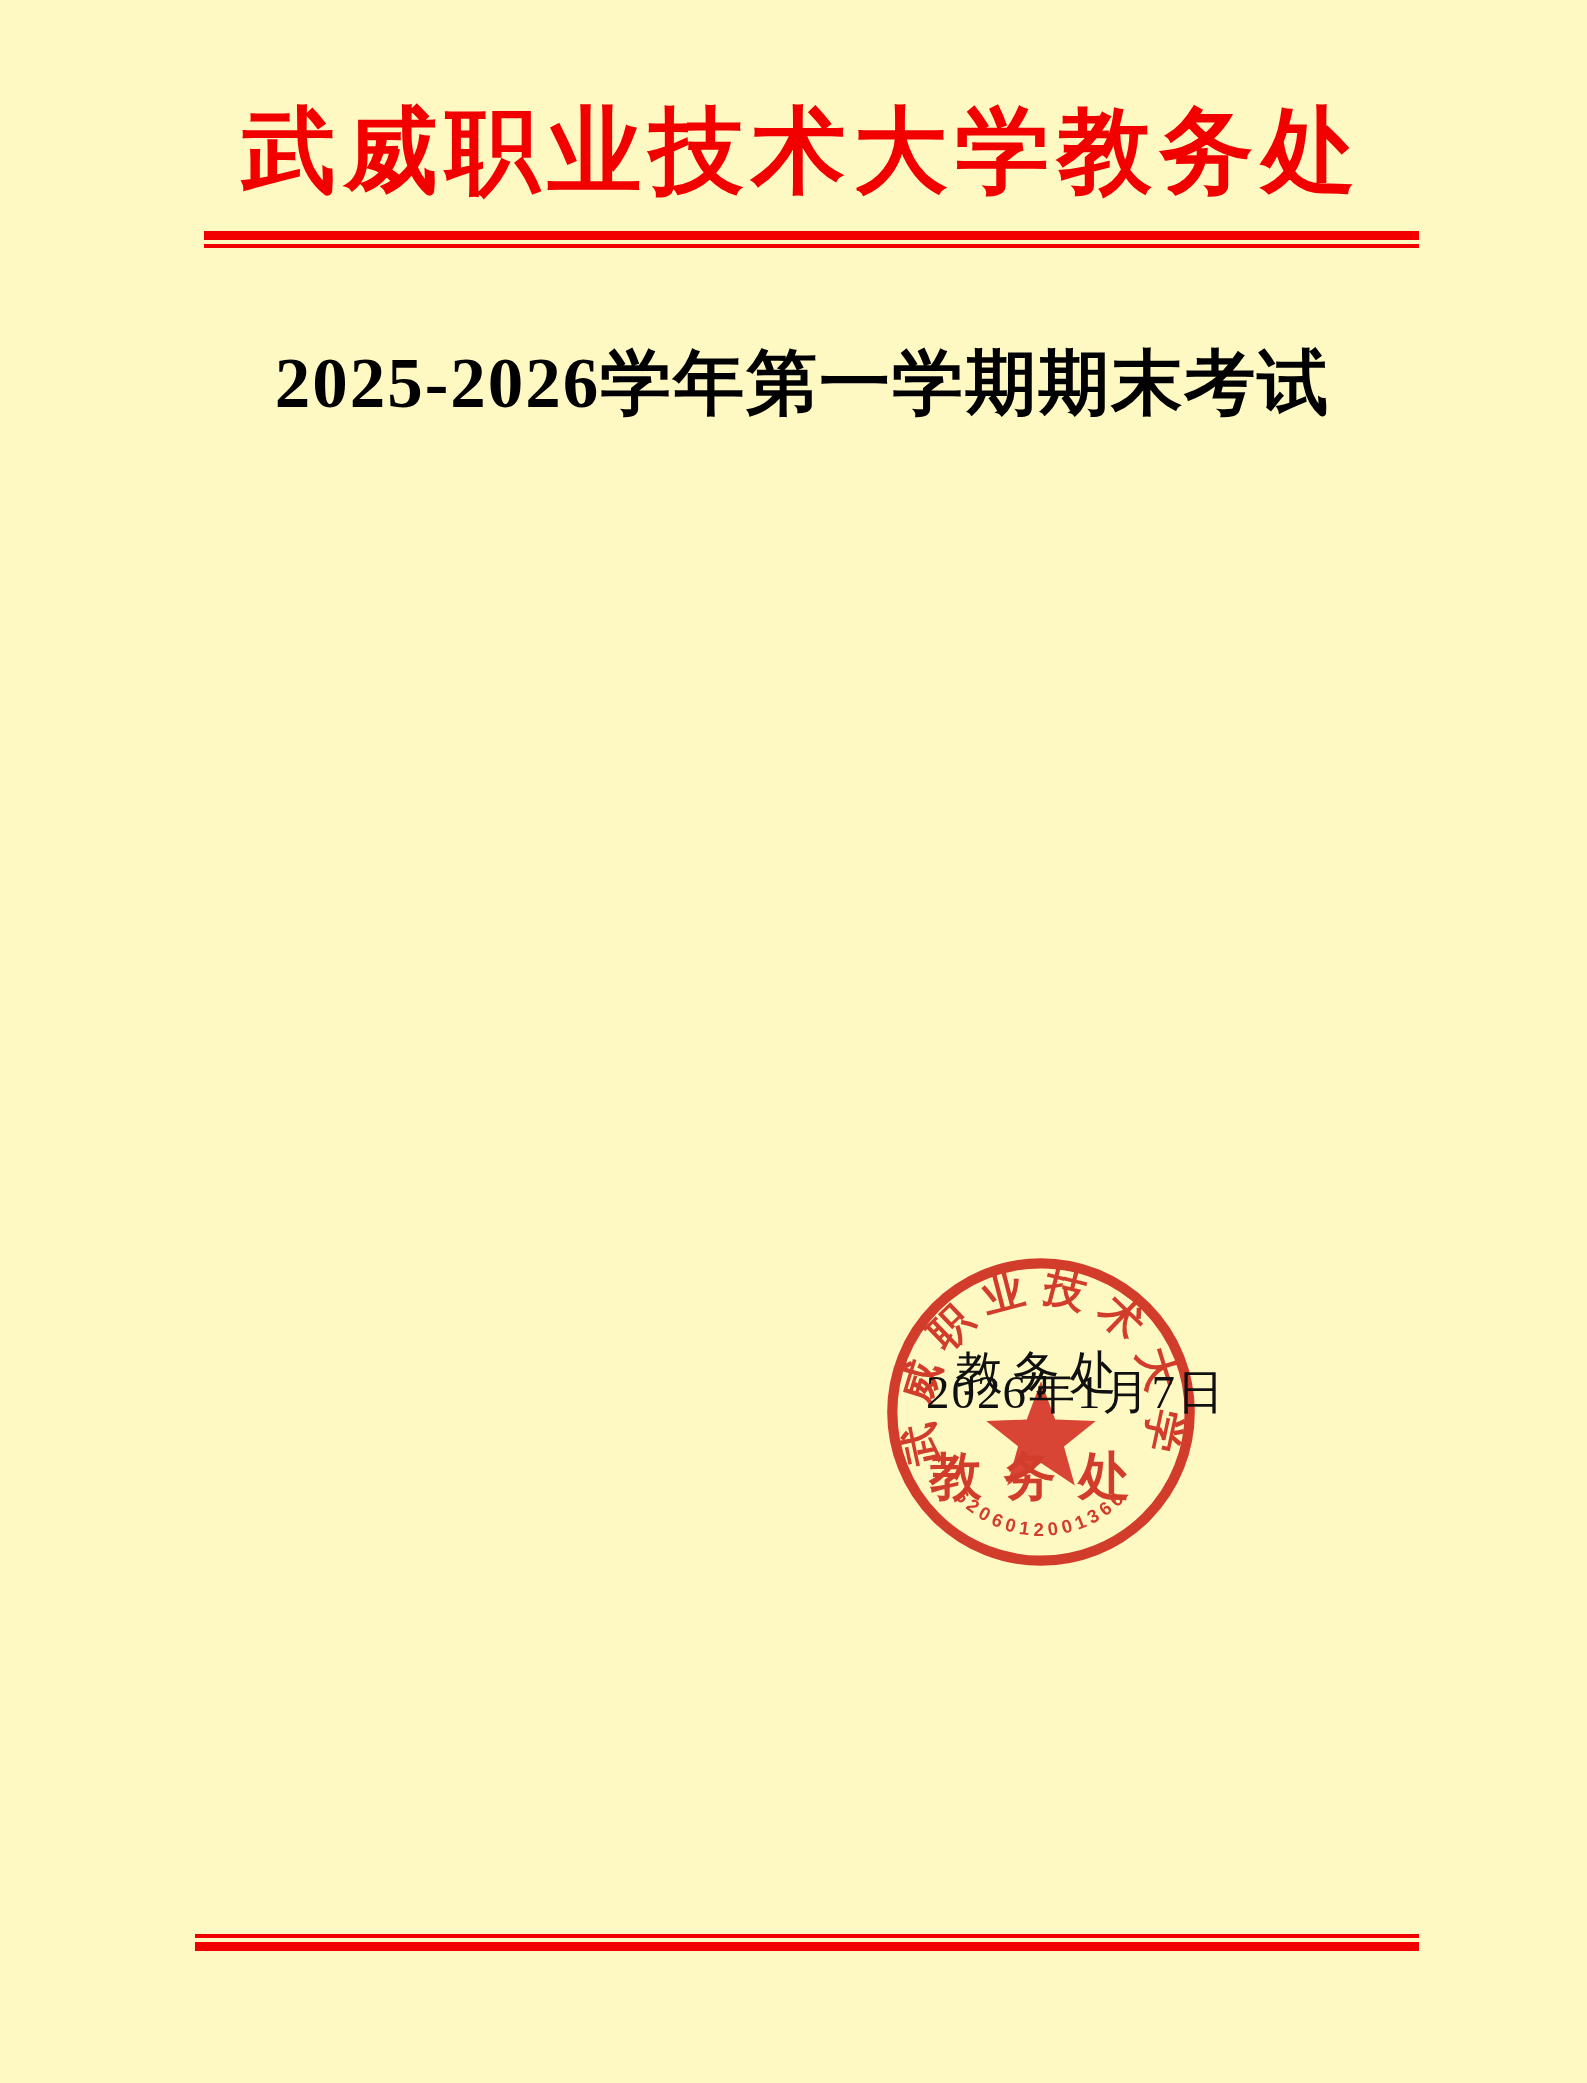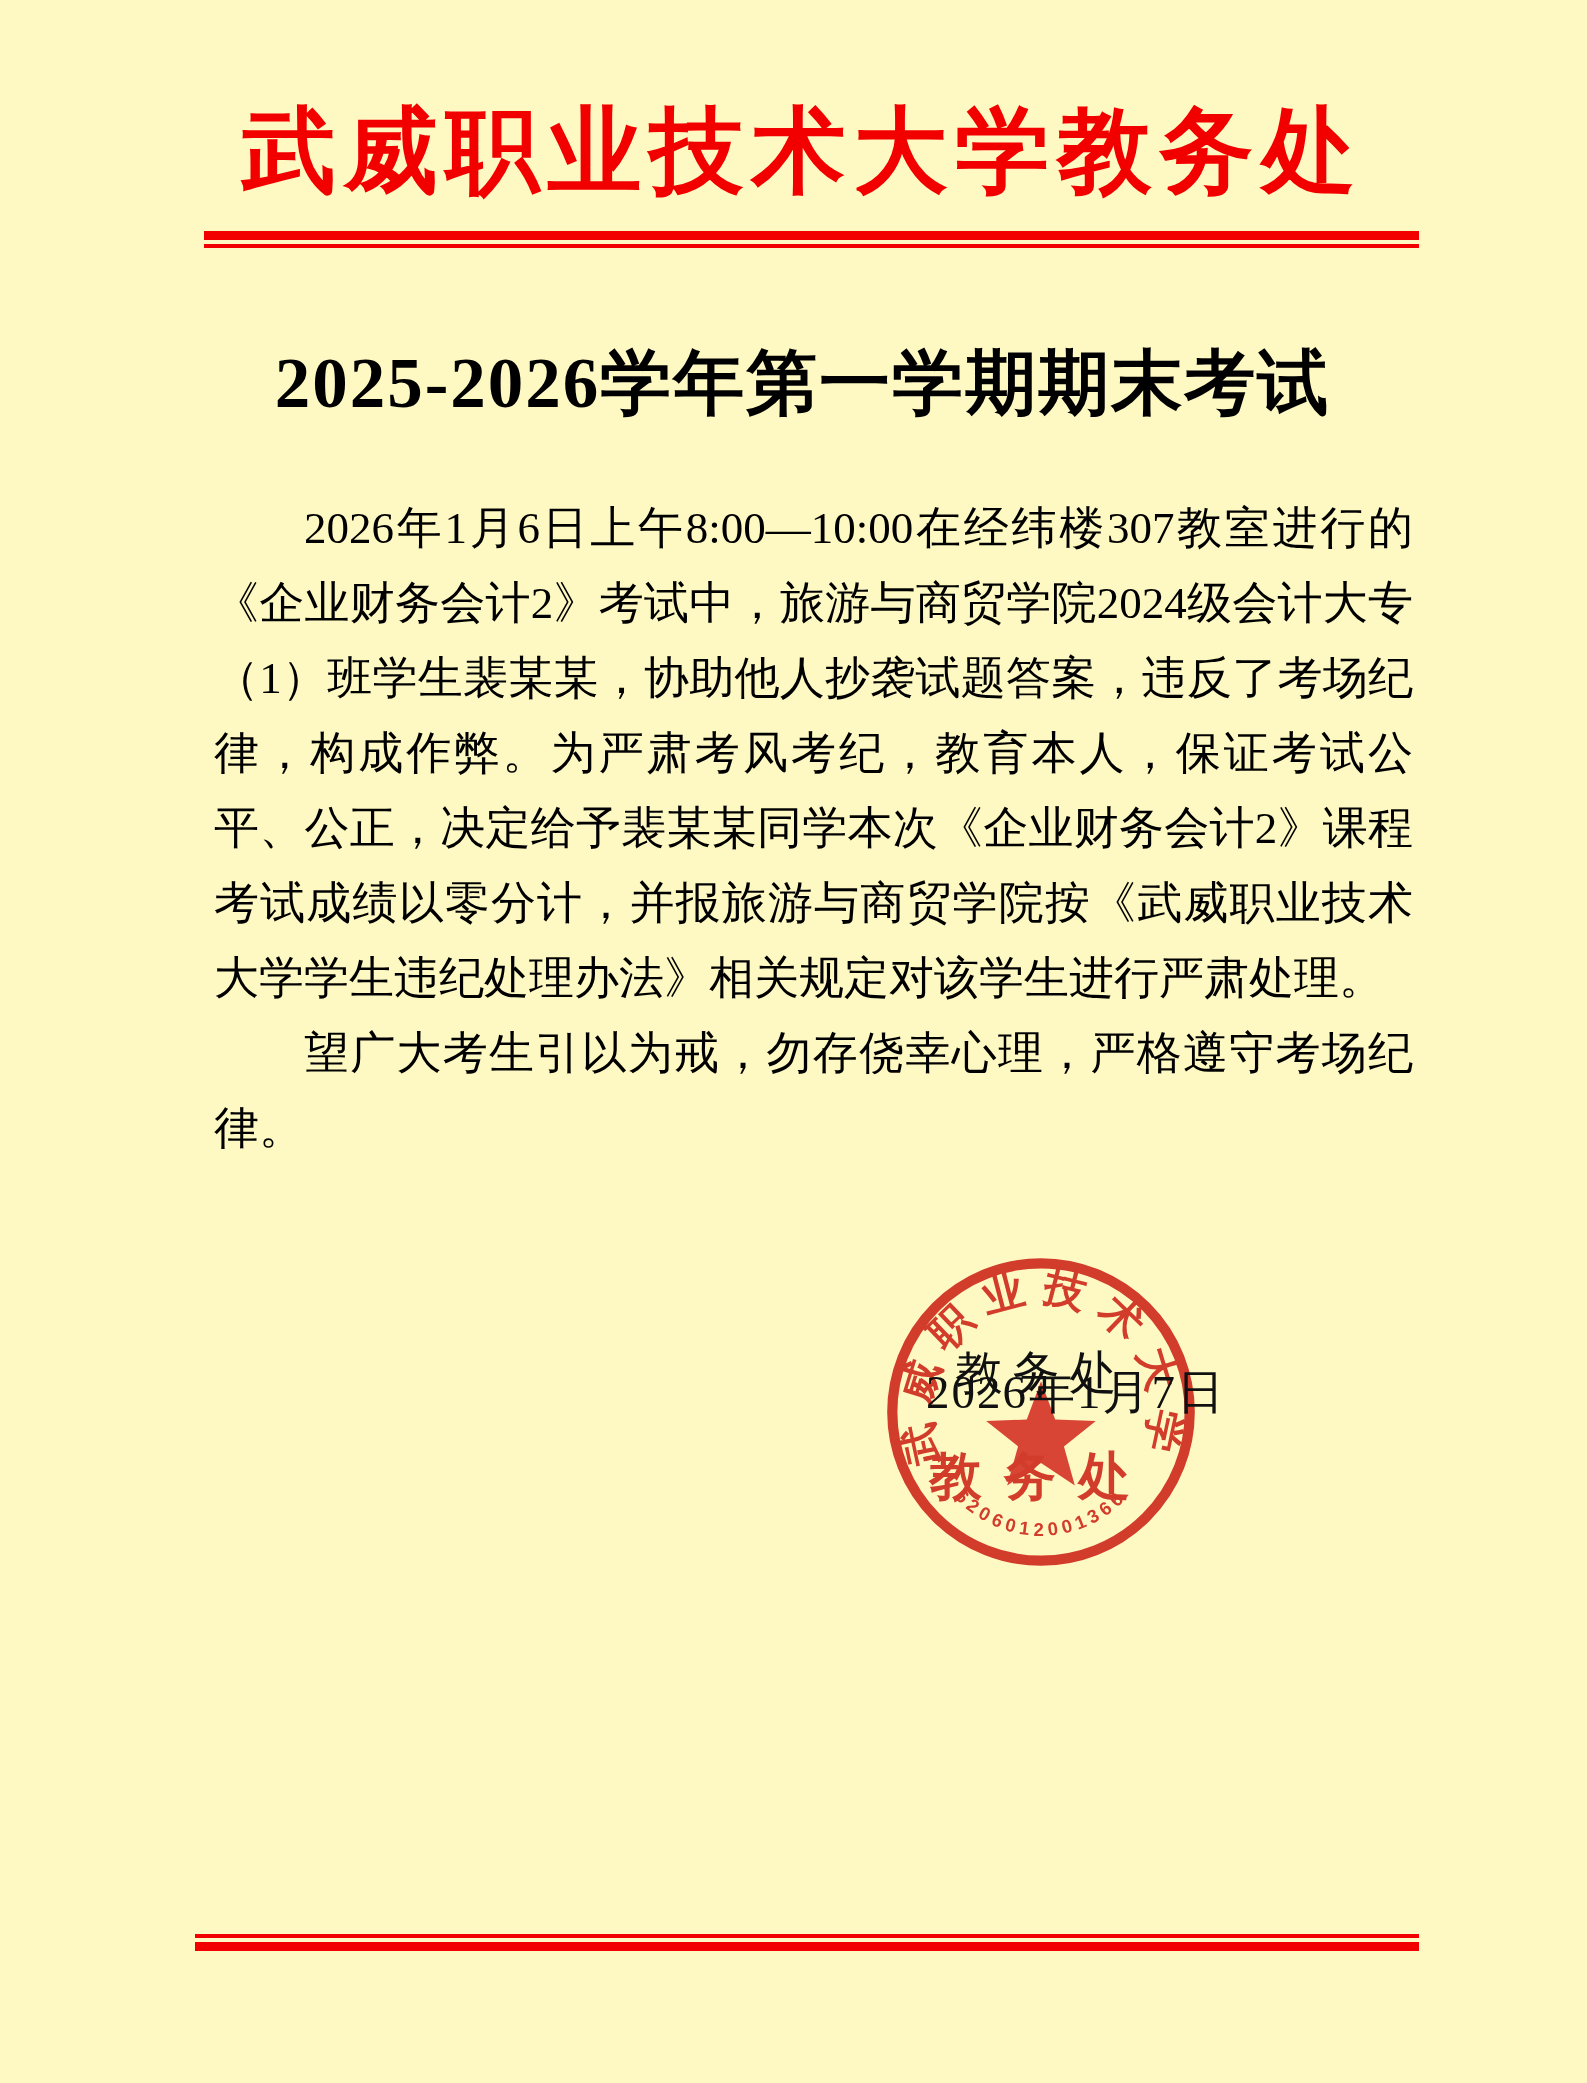--- a/index.html
+++ b/index.html
@@ -78,24 +78,20 @@
 
   <div class="rules-top">
     <div class="rule rule-thick"></div>
     <div class="rule rule-thin"></div>
   </div>
 
   <div class="doc-title">
     <div>2025-2026学年第一学期期末考试</div>
   </div>
 
-  <div class="body-text">
-    <p>2026年1月6日上午8:00—10:00在经纬楼307教室进行的《企业财务会计2》考试中，旅游与商贸学院2024级会计大专（1）班学生裴某某，协助他人抄袭试题答案，违反了考场纪律，构成作弊。为严肃考风考纪，教育本人，保证考试公平、公正，决定给予裴某某同学本次《企业财务会计2》课程考试成绩以零分计，并报旅游与商贸学院按《武威职业技术大学学生违纪处理办法》相关规定对该学生进行严肃处理。</p>
-    <p>望广大考生引以为戒，勿存侥幸心理，严格遵守考场纪律。</p>
-  </div>
 
   <div class="seal">
     <svg viewBox="0 0 340 340" xmlns="http://www.w3.org/2000/svg">
       <defs>
         <path id="ringPath" d="M 59.2 210.3 A 118 118 0 1 1 280.8 210.3" fill="none"></path>
         <path id="serialPath" d="M 70.4 253.6 A 125 125 0 0 0 269.6 253.6" fill="none"></path>
       </defs>
       <circle cx="170" cy="170" r="160" fill="none" stroke="#cf2c1f" stroke-width="11"></circle>
       <text font-size="45" font-weight="bold" fill="#cf2c1f" letter-spacing="15" font-family="Liberation Serif, DejaVu Serif, serif">
         <textPath href="#ringPath" startOffset="50%" text-anchor="middle">武威职业技术大学</textPath>

